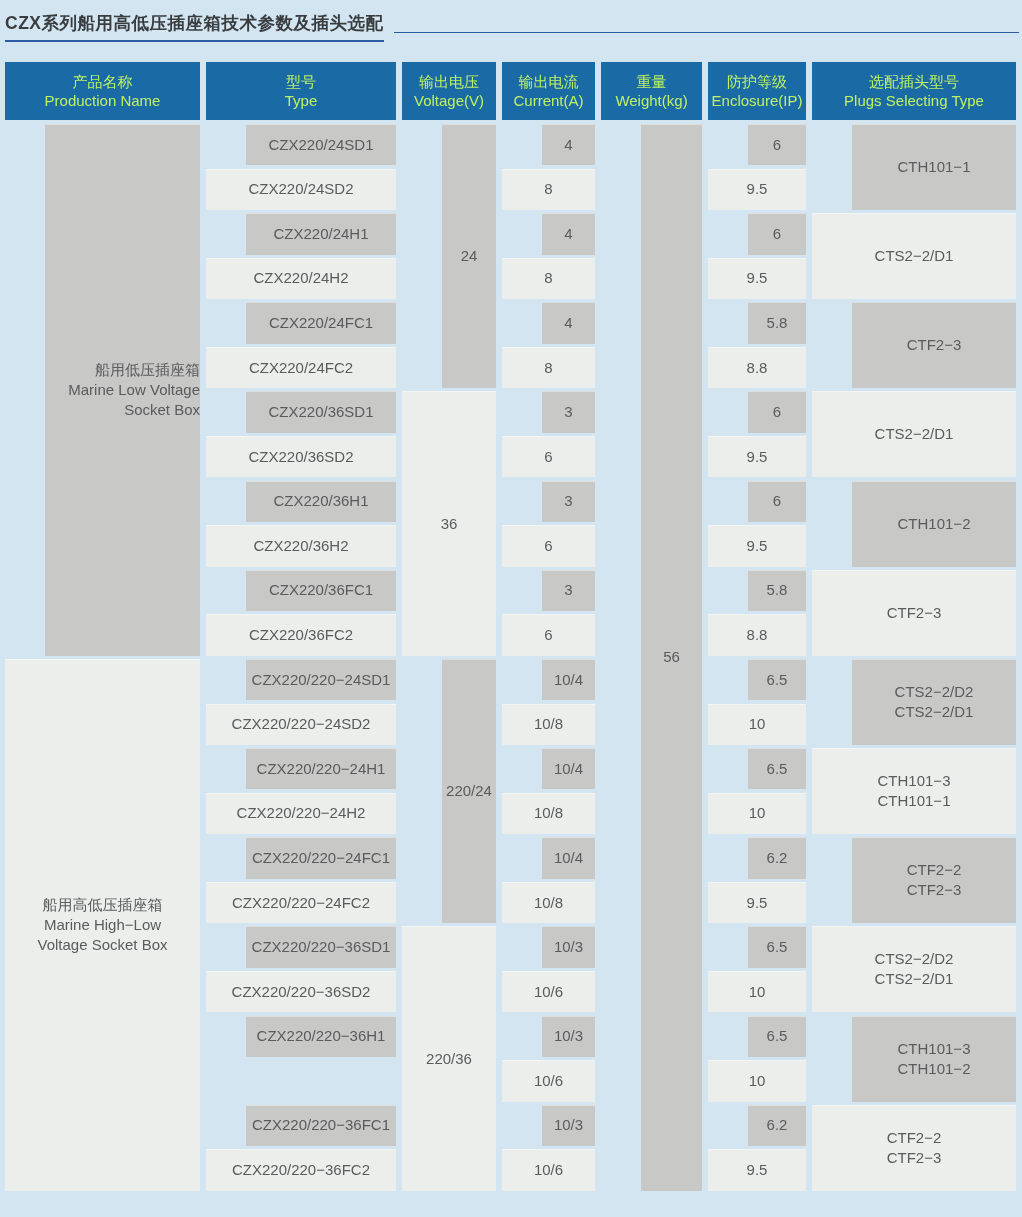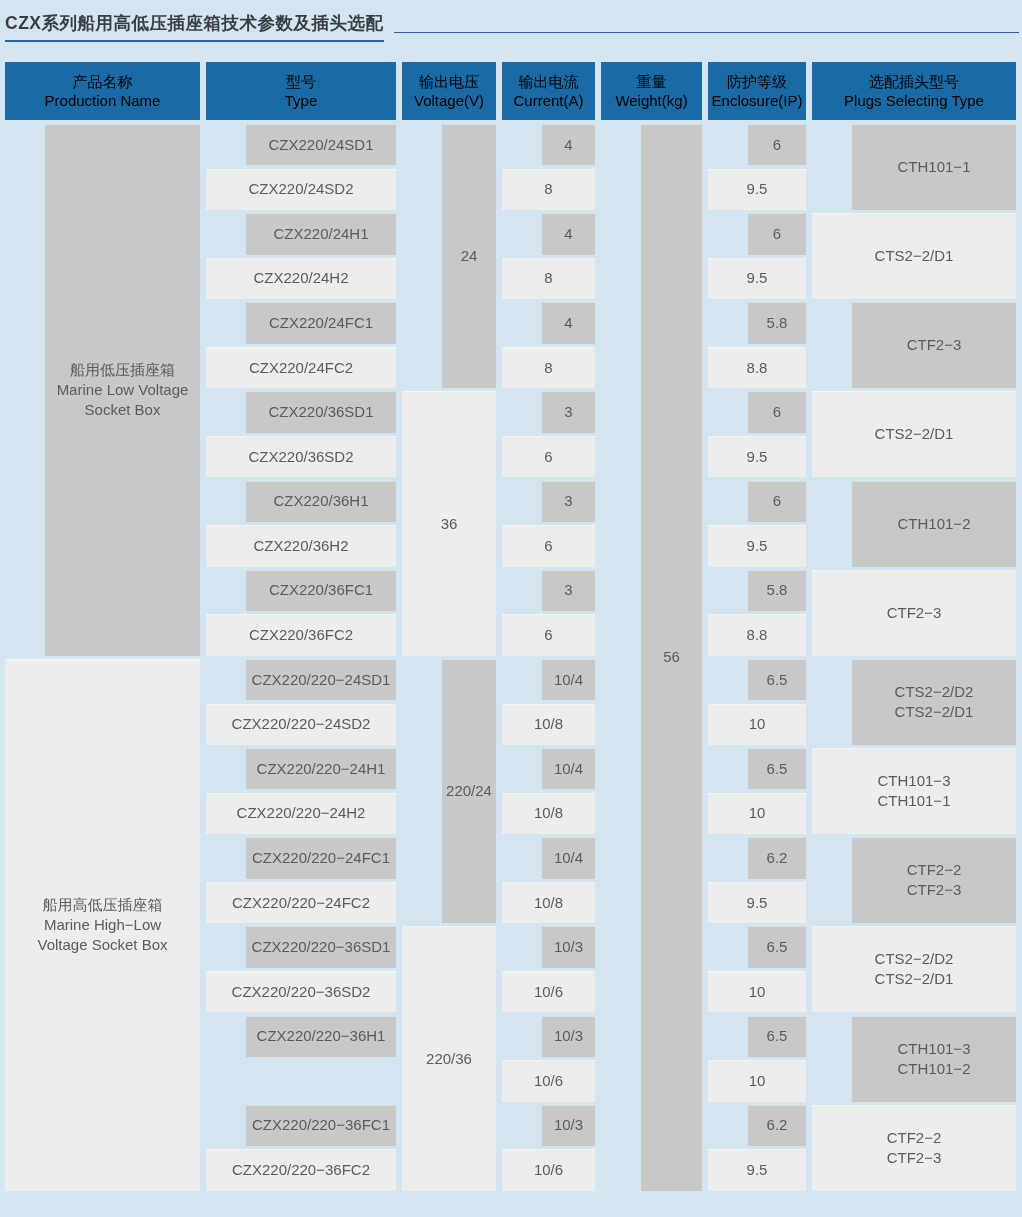--- a/index.html
+++ b/index.html
@@ -21,21 +21,21 @@
   .title-rule { flex:1; height:1px; background:#2d5ba4; margin-left:10px; margin-top:21px; }
 
   
   .thead, .tbody {
     display:grid;
     grid-template-columns:195px 190px 94px 93px 101px 98px 204px;
     column-gap:6px;
   }
   .thead { grid-auto-rows:58px; margin-bottom:4px; }
   .th {
-    background:#1a6aa5; color:#000000;
+    background:#1a6aa5; color:#bef264;
     display:flex; flex-direction:column; align-items:center; justify-content:center;
     text-align:center; font-size:15px; line-height:19.5px;
   }
   .tbody { grid-auto-rows:41.4px; row-gap:3.2px; }
   .td {
     display:flex; flex-direction:column; align-items:center; justify-content:center;
     text-align:center; font-size:15px; color:#5a5b5d; line-height:20px;
     box-shadow:inset 0 1px 0 rgba(255,255,255,.4);
   }
   .td.dark  { background:#c8c8c7;margin-left:40px; }
@@ -73,21 +73,21 @@
       <div class="th">
         <div>防护等级</div>
         <div>Enclosure(IP)</div>
       </div>
       <div class="th">
         <div>选配插头型号</div>
         <div>Plugs Selecting Type</div>
       </div>
     </div>
   <div class="tbody" id="tbody">
-      <div class="td dark" style="grid-area: 1 / 1 / span 12;">
+      <div class="td dark" style="grid-area: 1 / 1 / span 12; align-items: flex-end;">
         <div>船用低压插座箱</div>
         <div>Marine Low Voltage</div>
         <div>Socket Box</div>
       </div>
       <div class="td light" style="grid-area: 13 / 1 / span 12;">
         <div>船用高低压插座箱</div>
         <div>Marine High−Low</div>
         <div>Voltage Socket Box</div>
       </div>
       <div class="td dark" style="grid-area: 1 / 2 / span 1;">

